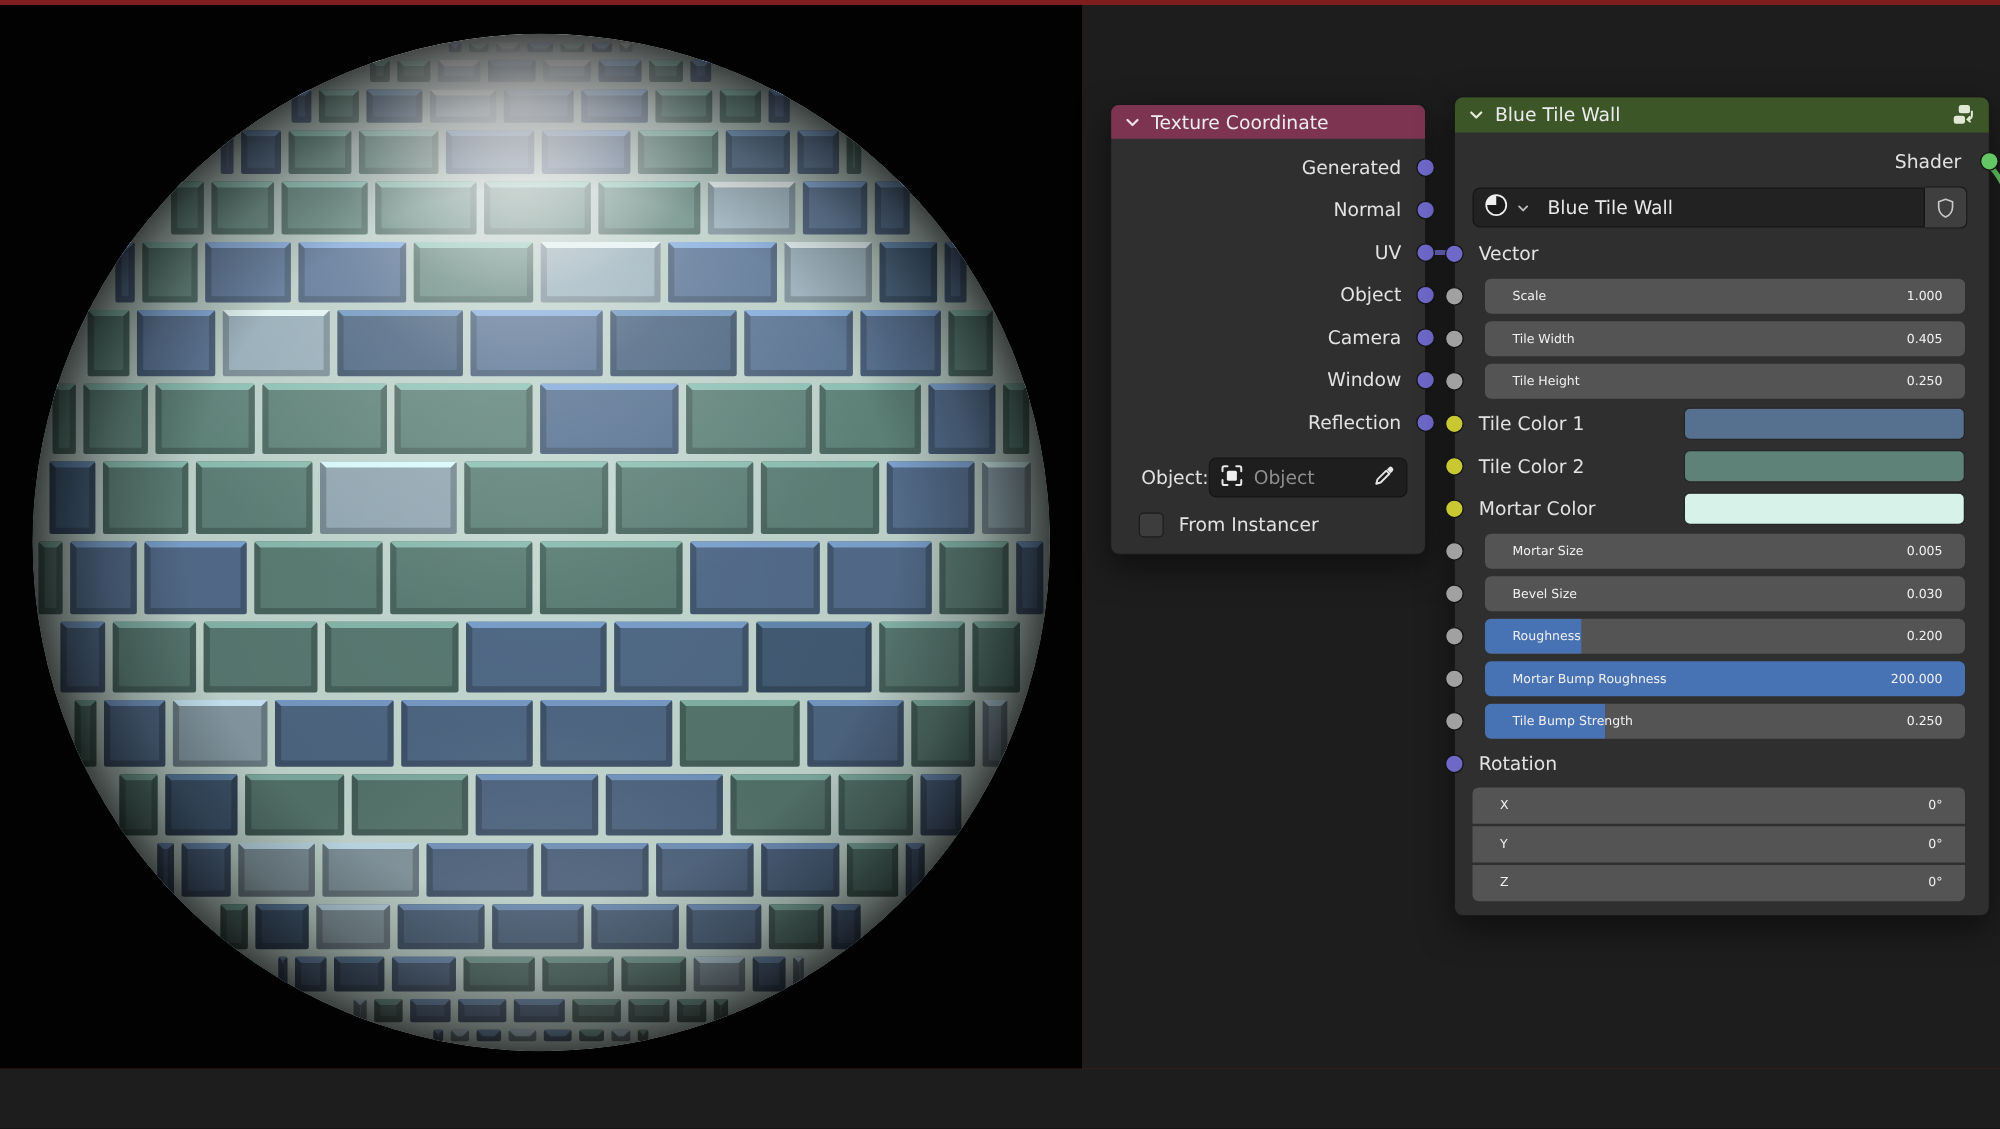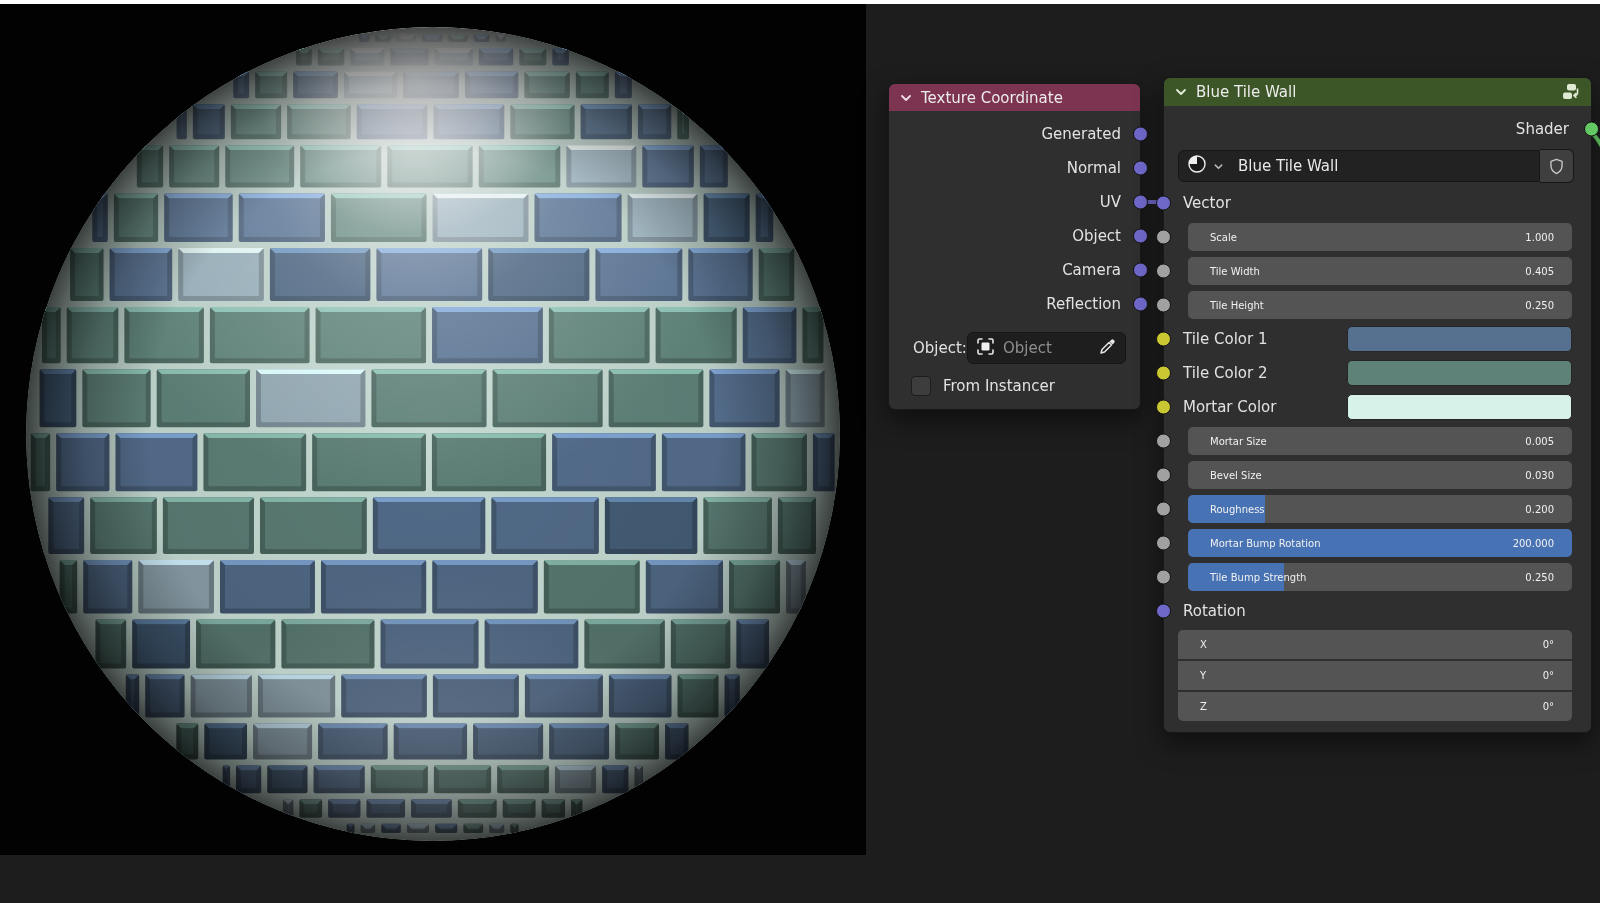--- a/index.html
+++ b/index.html
@@ -1,16 +1,16 @@
 <!DOCTYPE html>
 <html><head>
 <meta charset="utf-8">
 <style>
   html,body{margin:0;padding:0;background:#1d1d1d;}
-  #app{position:relative;width:1600px;height:855px;overflow:hidden;background:#ffffff;
+  #app{position:relative;width:1600px;height:855px;overflow:hidden;background:#7f1d1d;
        font-family:"DejaVu Sans","Liberation Sans",sans-serif;-webkit-font-smoothing:antialiased;}
   #viewport{position:absolute;left:0;top:4px;width:866px;height:884px;background:#020202;}
   #editor{position:absolute;left:866px;top:4px;right:0;height:884px;background:#1d1d1d;}
 
   .node{position:absolute;background:#2f2f2f;border:1px solid #181818;border-radius:7px;
         box-shadow:0 10px 26px rgba(0,0,0,.5);z-index:2;}
   .node-header{display:flex;align-items:center;gap:8px;padding:0 10px;border-radius:6px 6px 0 0;
         color:#ececec;font-size:15px;}
   .node-title{flex:1;white-space:nowrap;}
   .hdr-icon{display:flex;align-items:center;}
@@ -621,20 +621,24 @@
         </div>
         <div class="tc-row">
           <span class="lbl">Object</span>
           <span class="socket right" style="background: rgb(110, 104, 201);"></span>
         </div>
         <div class="tc-row">
           <span class="lbl">Camera</span>
           <span class="socket right" style="background: rgb(110, 104, 201);"></span>
         </div>
         <div class="tc-row">
+          <span class="lbl">Window</span>
+          <span class="socket right" style="background: rgb(110, 104, 201);"></span>
+        </div>
+        <div class="tc-row">
           <span class="lbl">Reflection</span>
           <span class="socket right" style="background: rgb(110, 104, 201);"></span>
         </div>
       </div>
     <div class="tc-obj-row">
       <span class="obj-label">Object:</span>
       <div class="obj-field">
         <span>
           <svg width="19" height="19" viewBox="0 0 19 19">
             <path d="M2 6V3.5A1.5 1.5 0 0 1 3.5 2H6 M13 2h2.5A1.5 1.5 0 0 1 17 3.5V6 M17 13v2.5a1.5 1.5 0 0 1-1.5 1.5H13 M6 17H3.5A1.5 1.5 0 0 1 2 15.5V13" fill="none" stroke="#e8e8e8" stroke-width="1.6" stroke-linecap="round"></path>
@@ -755,21 +759,21 @@
           <span class="socket left" style="background: rgb(161, 161, 161);"></span>
           <div class="slider">
             <div class="fill" style="width: 20%;"></div>
             <span class="s-lbl">Roughness</span>
             <span class="s-val">0.200</span>
           </div>
         </div>
         <div class="row">
           <span class="socket left" style="background: rgb(161, 161, 161);"></span>
           <div class="slider full">
-            <span class="s-lbl">Mortar Bump Rotation</span>
+            <span class="s-lbl">Mortar Bump Roughness</span>
             <span class="s-val">200.000</span>
           </div>
         </div>
         <div class="row">
           <span class="socket left" style="background: rgb(161, 161, 161);"></span>
           <div class="slider">
             <div class="fill" style="width: 25%;"></div>
             <span class="s-lbl">Tile Bump Strength</span>
             <span class="s-val">0.250</span>
           </div>

